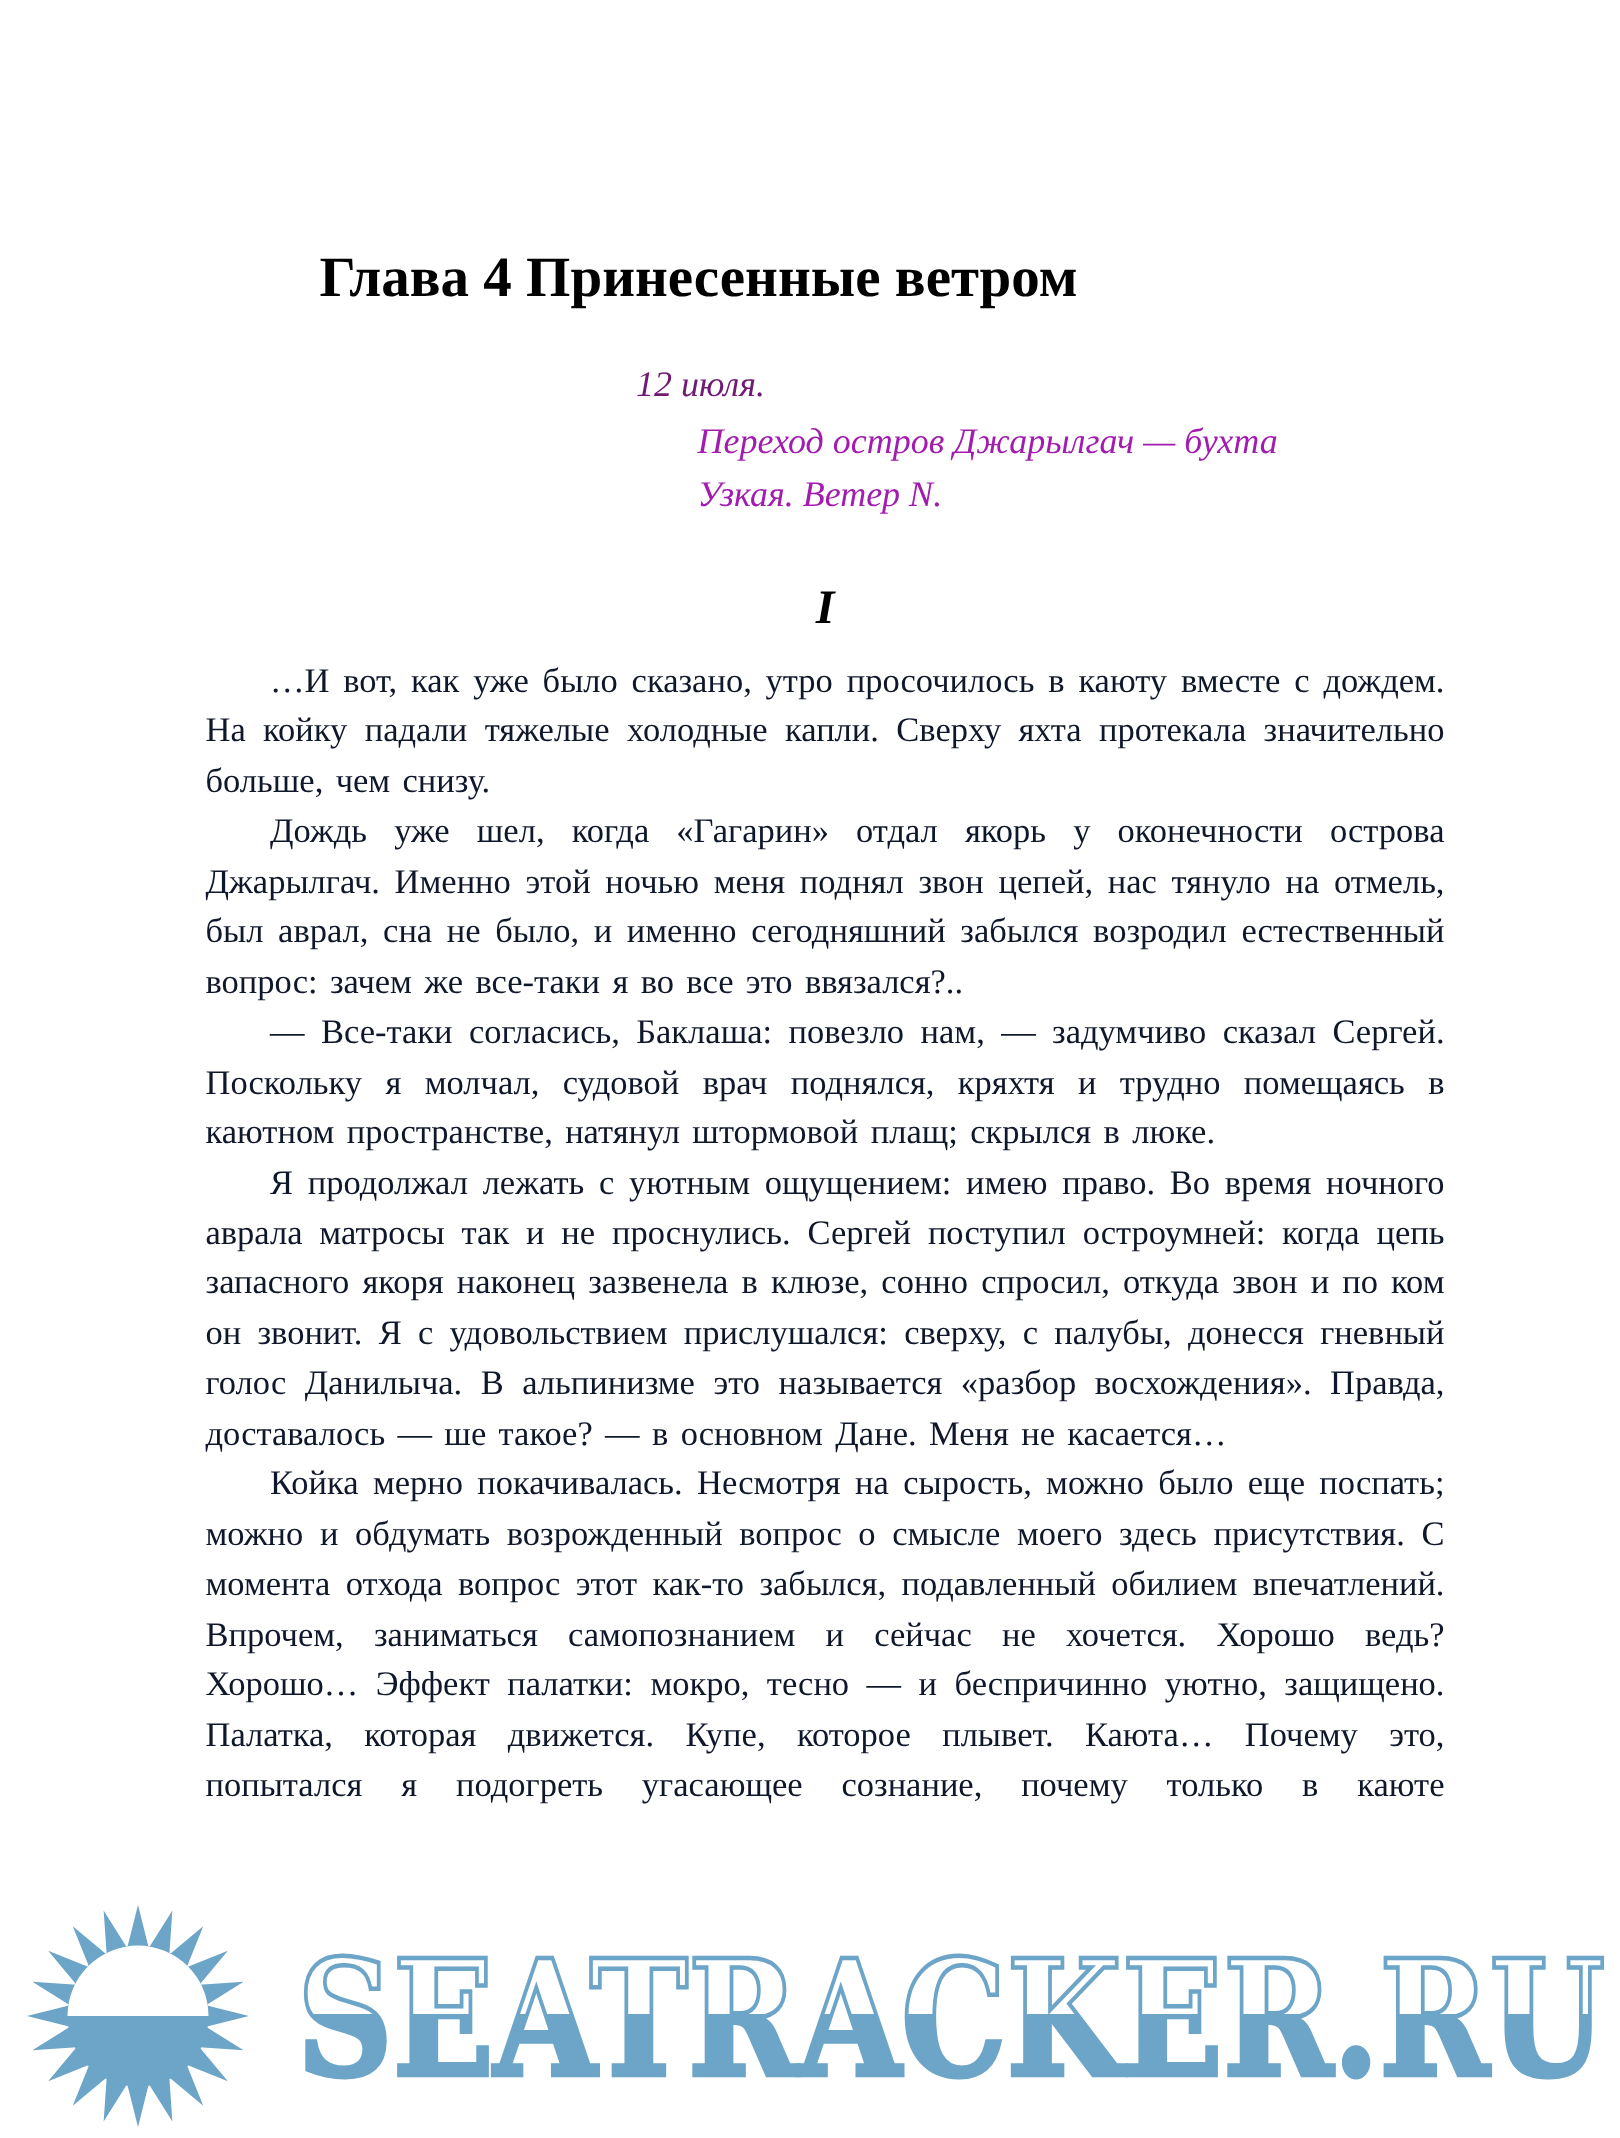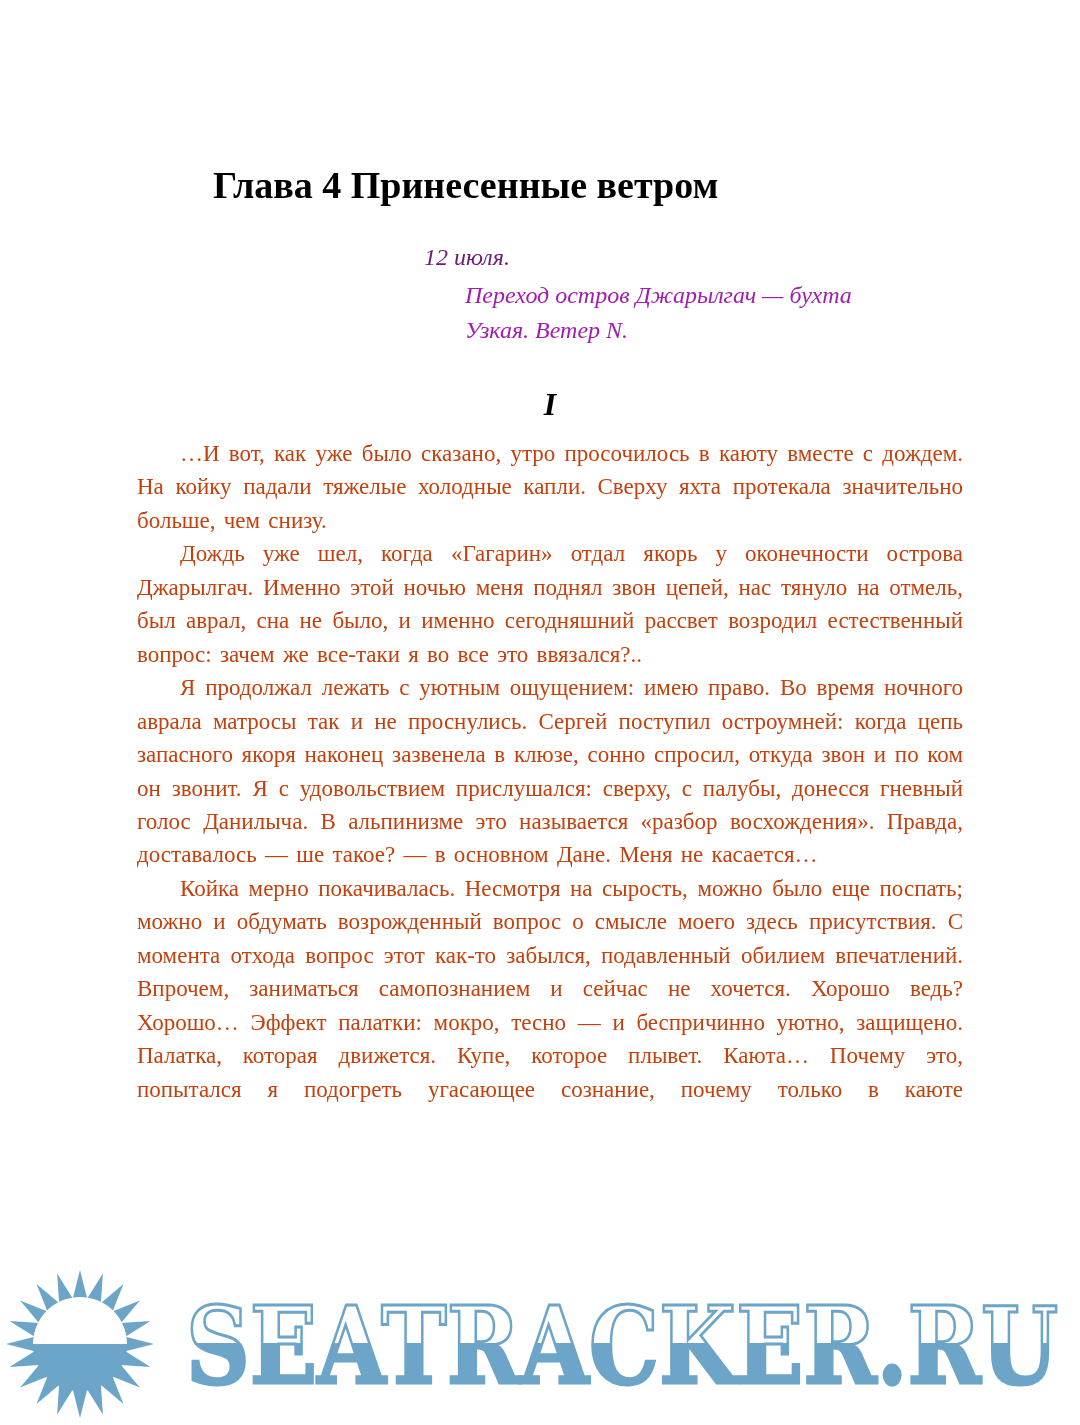--- a/index.html
+++ b/index.html
@@ -34,48 +34,49 @@
     position:absolute; left:137px; top:385px; width:826px;
     text-align:center;
     font-style:italic; font-weight:700; font-size:32px; line-height:1.2;
     color:#000000;
   }
 
   .body-text {
     position:absolute; left:137px; top:437px; width:826px;
     font-size:23px; line-height:33.45px;
     text-align:justify; word-spacing:2.5px;
-    color:#c2410c;
+    color:#0f172a;
     hyphens:none;
   }
   .body-text p { margin:0; text-indent:43px; }
   .body-text p.continued { text-align-last:justify; }
 
   .watermark {
-    position:absolute; left:0; top:1255px; width:900px; height:170px;
+    position:absolute; left:12px; top:1255px; width:900px; height:170px;
     pointer-events:none;
   }
   .watermark svg { display:block; width:1080px; height:170px; }
 </style>
 </head>
 <body>
 
 <div class="page">
 
   <h1 class="chapter-title">Глава 4 Принесенные ветром</h1>
 
   <div class="epigraph-date">12 июля.</div>
 
   <div class="epigraph-location">Переход остров Джарылгач — бухта Узкая. Ветер N.</div>
 
   <div class="section-number">I</div>
 
   <div class="body-text">
     <p>…И вот, как уже было сказано, утро просочилось в каюту вместе с дождем. На койку падали тяжелые холодные капли. Сверху яхта протекала значительно больше, чем снизу.</p>
-    <p>Дождь уже шел, когда «Гагарин» отдал якорь у оконечности острова Джарылгач. Именно этой ночью меня поднял звон цепей, нас тянуло на отмель, был аврал, сна не было, и именно сегодняшний рассвет возродил естественный вопрос: зачем же все-таки я во все это ввязался?..</p>
+    <p>Дождь уже шел, когда «Гагарин» отдал якорь у оконечности острова Джарылгач. Именно этой ночью меня поднял звон цепей, нас тянуло на отмель, был аврал, сна не было, и именно сегодняшний забылся возродил естественный вопрос: зачем же все-таки я во все это ввязался?..</p>
+    <p>— Все-таки согласись, Баклаша: повезло нам, — задумчиво сказал Сергей. Поскольку я молчал, судовой врач поднялся, кряхтя и трудно помещаясь в каютном пространстве, натянул штормовой плащ; скрылся в люке.</p>
     <p>Я продолжал лежать с уютным ощущением: имею право. Во время ночного аврала матросы так и не проснулись. Сергей поступил остроумней: когда цепь запасного якоря наконец зазвенела в клюзе, сонно спросил, откуда звон и по ком он звонит. Я с удовольствием прислушался: сверху, с палубы, донесся гневный голос Данилыча. В альпинизме это называется «разбор восхождения». Правда, доставалось — ше такое? — в основном Дане. Меня не касается…</p>
     <p class="continued">Койка мерно покачивалась. Несмотря на сырость, можно было еще поспать; можно и обдумать возрожденный вопрос о смысле моего здесь присутствия. С момента отхода вопрос этот как-то забылся, подавленный обилием впечатлений. Впрочем, заниматься самопознанием и сейчас не хочется. Хорошо ведь? Хорошо… Эффект палатки: мокро, тесно — и беспричинно уютно, защищено. Палатка, которая движется. Купе, которое плывет. Каюта… Почему это, попытался я подогреть угасающее сознание, почему только в каюте</p>
   </div>
 
   <div class="watermark">
     <svg viewBox="0 0 1080 170" xmlns="http://www.w3.org/2000/svg">
       <defs>
         <linearGradient id="wm-grad" gradientUnits="userSpaceOnUse" x1="0" y1="50" x2="0" y2="128">
           <stop offset="0.487" stop-color="#ffffff"></stop>
           <stop offset="0.487" stop-color="#6CA5C8"></stop>

